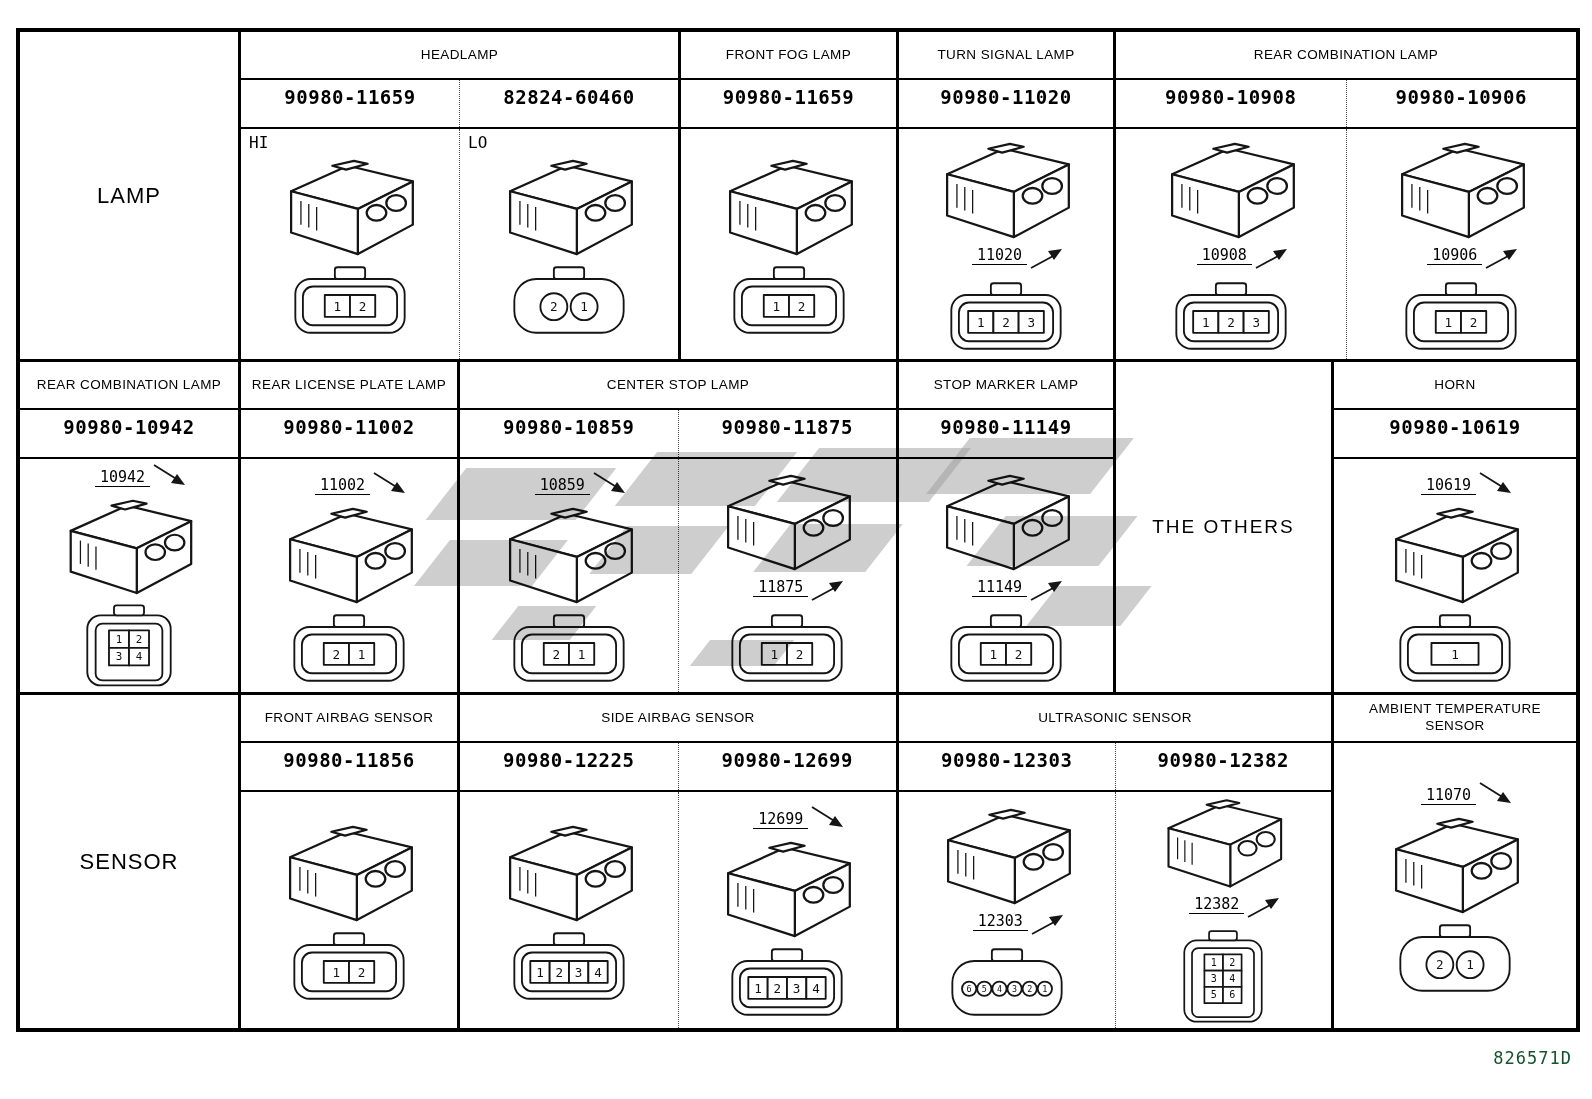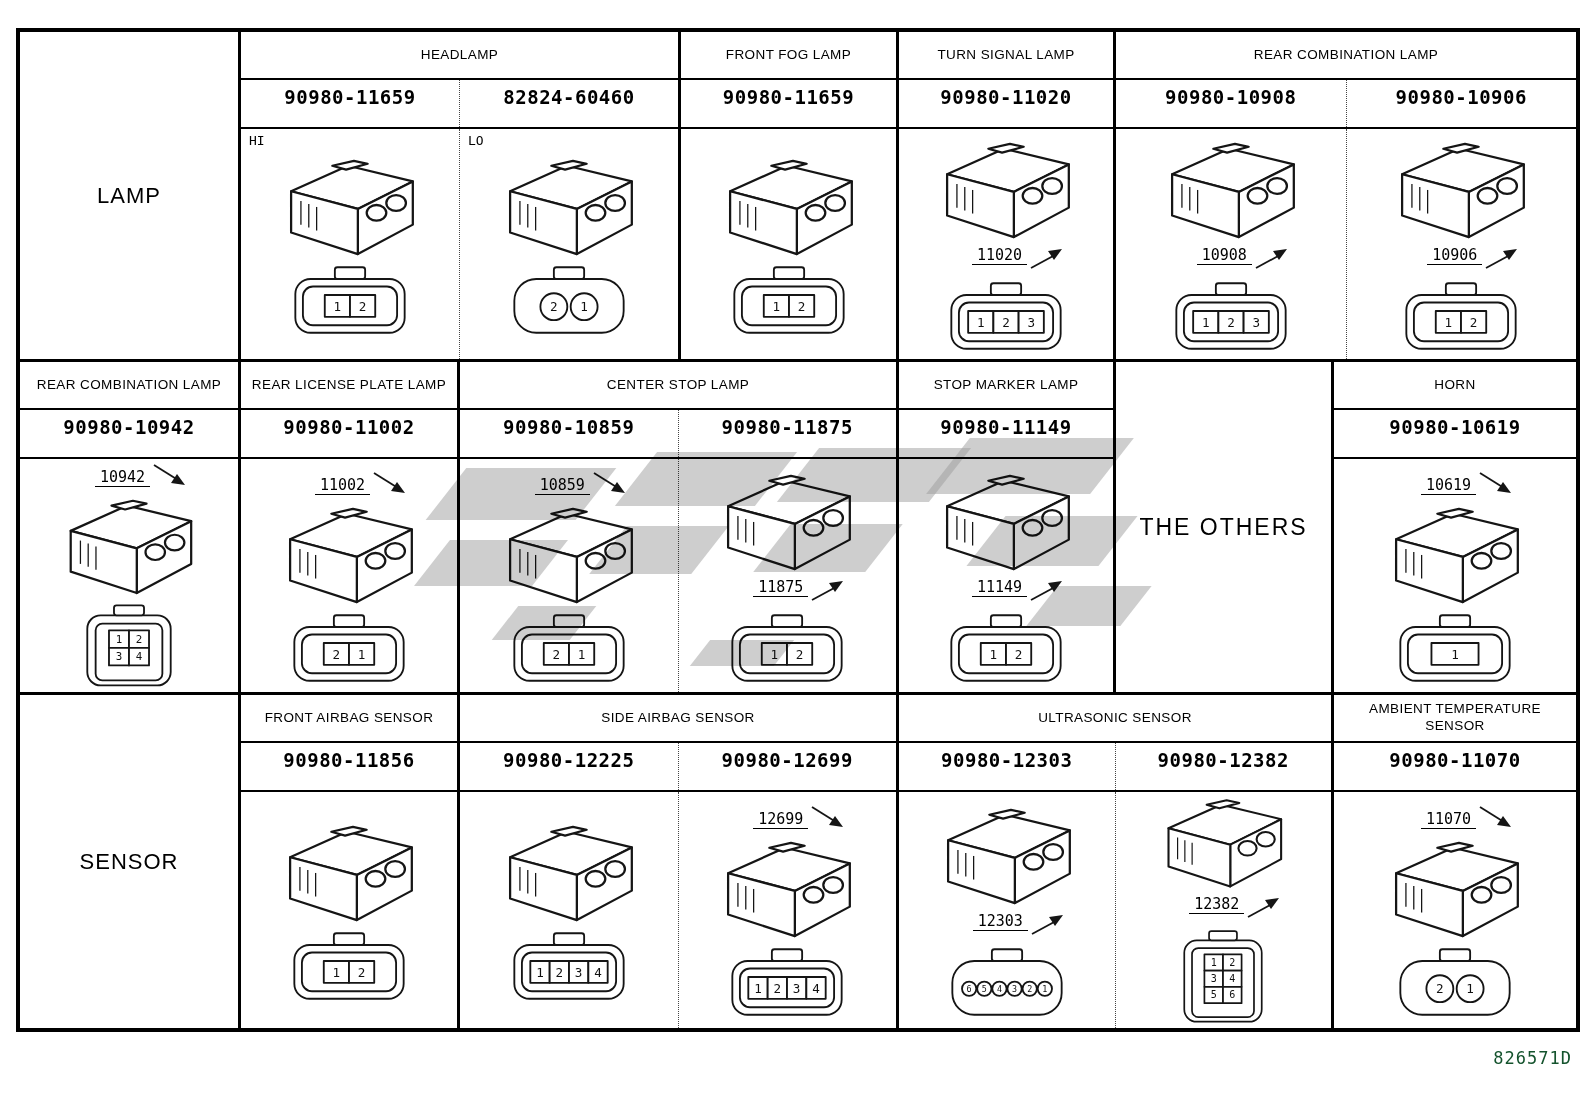--- a/index.html
+++ b/index.html
@@ -8,33 +8,33 @@
   .conn-table{position:absolute;left:16px;top:28px;border:4px solid #000;display:grid;
         grid-template-columns:221px 219px 221px 218px 217px 218px 242px;
         grid-template-rows:330px 333px 333px;background:#fff;}
   .cell{box-sizing:border-box;border-right:3px solid #000;border-bottom:3px solid #000;
         position:relative;display:flex;flex-direction:column;background:transparent;}
   .cell.lastcol{border-right:none;}
   .cell.lastrow{border-bottom:none;}
   .cell.span2{grid-column:span 2;}
   .rowlabel,.plainlabel{align-items:center;justify-content:center;}
   .rowlabel span{font-size:22px;letter-spacing:1px;}
-  .plainlabel span{font-size:23px;letter-spacing:2px;}
+  .plainlabel span{font-size:19px;letter-spacing:2px;}
   .g-title{height:46px;flex:0 0 46px;display:flex;align-items:center;justify-content:center;
         border-bottom:2px solid #000;font-size:13.5px;letter-spacing:.4px;text-align:center;
         line-height:1.25;padding:0 6px;}
   .g-numbers{display:flex;border-bottom:2px solid #000;flex:0 0 34px;}
   .num{flex:1;height:47px;line-height:34px;text-align:center;
         font-family:"DejaVu Sans Mono",monospace;font-weight:bold;font-size:19px;letter-spacing:.5px;}
   .num + .num{border-left:1px dotted #444;}
   .g-bodies{flex:1;display:flex;min-height:0;}
   .bodyCol{flex:1;position:relative;display:flex;flex-direction:column;align-items:center;
         justify-content:center;gap:5px;min-width:0;overflow:hidden;}
   .bodyCol + .bodyCol{border-left:1px dotted #444;}
-  .corner{position:absolute;top:4px;left:8px;font-size:13px;font-family:"DejaVu Sans Mono",monospace;}
+  .corner{position:absolute;top:4px;left:8px;font-size:16px;font-family:"DejaVu Sans Mono",monospace;}
   .callout{display:flex;align-items:flex-end;gap:1px;font-family:"DejaVu Sans Mono",monospace;
         font-size:15px;margin-left:26px;}
   .callout .txt{border-bottom:1.5px solid #000;padding:0 5px 0;}
   .callout.below{align-items:flex-start;}
   svg{display:block;}
   .footer-code{position:absolute;left:1442px;top:1048px;width:130px;text-align:right;
         font-family:"DejaVu Sans Mono",monospace;font-size:17px;letter-spacing:1px;color:#14532d;}
   .wm-layer{position:absolute;left:0;top:0;width:1592px;height:1099px;pointer-events:none;
         mix-blend-mode:multiply;z-index:5;}
   .wm-bar{position:absolute;opacity:.5;}
@@ -799,23 +799,20 @@
                 <text x="82" y="91" text-anchor="middle" font-size="13">6</text>
               </g>
             </svg>
           </div>
         </div>
       </div>
       <div class="cell group lastcol lastrow">
         <div class="g-title">
           <span>AMBIENT TEMPERATURE SENSOR</span>
         </div>
-        <div class="g-numbers">
-          <div class="num">90980-11070</div>
-        </div>
         <div class="g-bodies">
           <div class="bodyCol">
             <div class="callout above">
               <span class="txt">11070</span>
               <svg width="38" height="28" viewBox="0 0 38 28">
                 <line x1="3" y1="6" x2="27" y2="21" stroke="#151515" stroke-width="1.8"></line>
                 <polygon points="34,26 20,24 26,15" fill="#151515"></polygon>
               </svg>
             </div>
             <svg width="150" height="106" viewBox="0 0 152 108">

